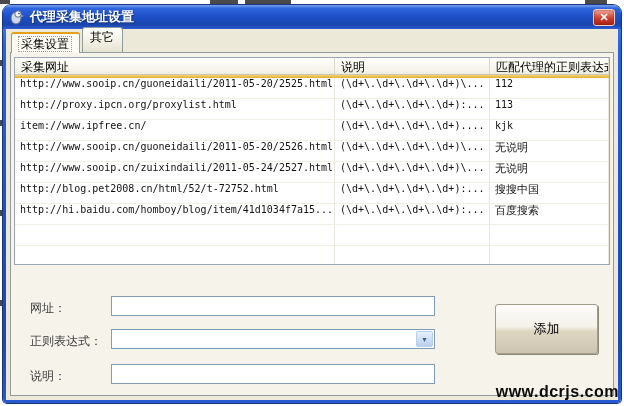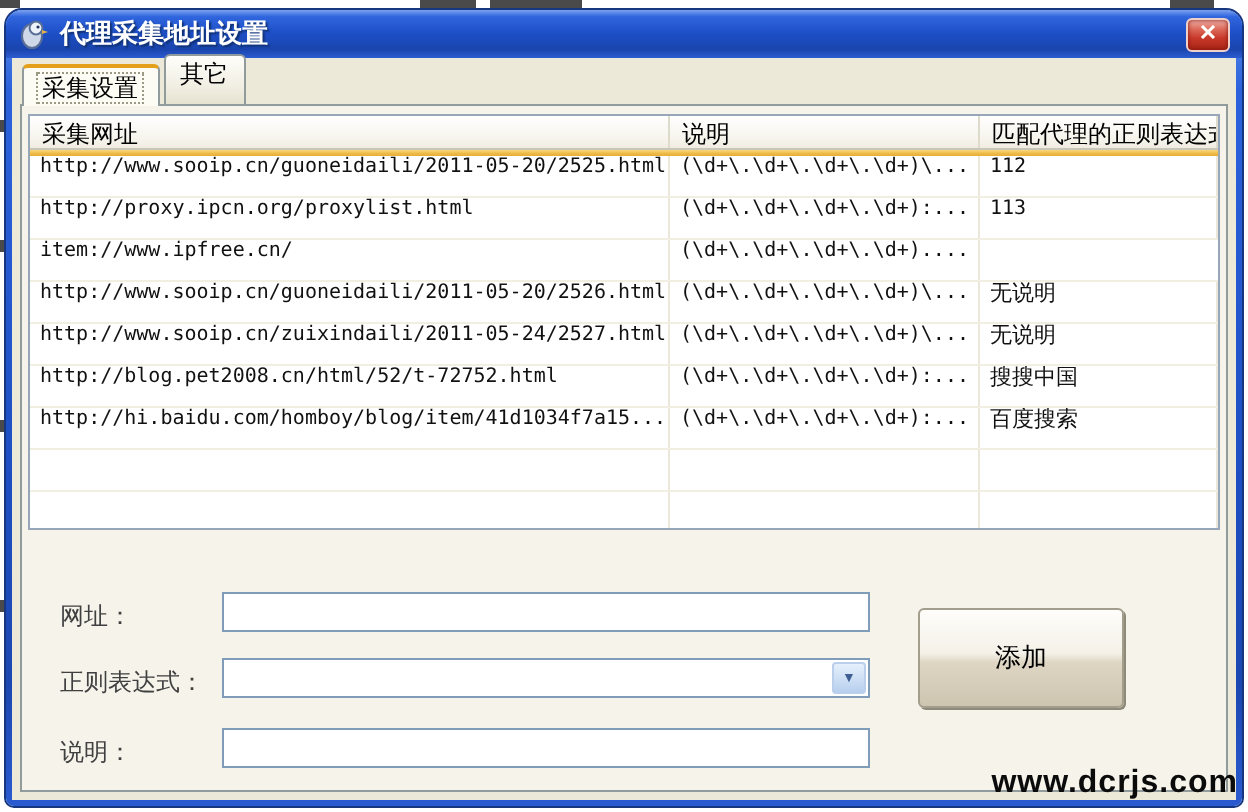--- a/index.html
+++ b/index.html
@@ -61,21 +61,21 @@
   .form-label { position:absolute; font-size:12px; color:#404040; white-space:nowrap; }
   .textbox { position:absolute; height:20px; width:324px; left:100px;
     border:1px solid #7f9db9; background:#ffffff; font-size:12px; padding:0 3px;
     font-family:"Liberation Sans", sans-serif; }
   .combobox { position:absolute; height:20px; width:324px; left:100px;
     border:1px solid #7f9db9; background:#ffffff; }
   .combo-btn { position:absolute; right:1px; top:1px; bottom:1px; width:17px;
     border-radius:2px; border:1px solid #b9cfec;
     background:linear-gradient(180deg,#e6f0fc 0%, #cfe0f5 50%, #b7cfee 100%);
     color:#3f5f92; font-size:7px; line-height:16px; text-align:center; cursor:pointer; }
-  .add-btn { position:absolute; left:448px; top:251px; width:103px; height:50px;
+  .add-btn { position:absolute; left:484px; top:251px; width:103px; height:50px;
     border:1px solid #a39e8c; border-radius:3px;
     background:linear-gradient(180deg,#fefdfa 0%, #f4f1e8 45%, #ded6c3 55%, #cdc5b0 100%);
     box-shadow:1px 1px 0 #8e8a7a; font-size:13px; color:#000; text-align:center;
     line-height:48px; cursor:pointer; }
 
   .watermark { position:absolute; right:5px; bottom:5px; z-index:20;
     font-size:16px; font-weight:bold; color:#0b0b0b; letter-spacing:0.5px;
     font-family:"Liberation Sans", sans-serif; }
 </style>
 </head>
@@ -130,20 +130,21 @@
               <div class="cell">112</div>
             </div>
             <div class="lv-row">
               <div class="cell">http://proxy.ipcn.org/proxylist.html</div>
               <div class="cell">(\d+\.\d+\.\d+\.\d+):...</div>
               <div class="cell">113</div>
             </div>
             <div class="lv-row">
               <div class="cell">item://www.ipfree.cn/</div>
               <div class="cell">(\d+\.\d+\.\d+\.\d+)....</div>
+              <div class="cell">kjk</div>
             </div>
             <div class="lv-row">
               <div class="cell">http://www.sooip.cn/guoneidaili/2011-05-20/2526.html</div>
               <div class="cell">(\d+\.\d+\.\d+\.\d+)\...</div>
               <div class="cell cjk">无说明</div>
             </div>
             <div class="lv-row">
               <div class="cell">http://www.sooip.cn/zuixindaili/2011-05-24/2527.html</div>
               <div class="cell">(\d+\.\d+\.\d+\.\d+)\...</div>
               <div class="cell cjk">无说明</div>

